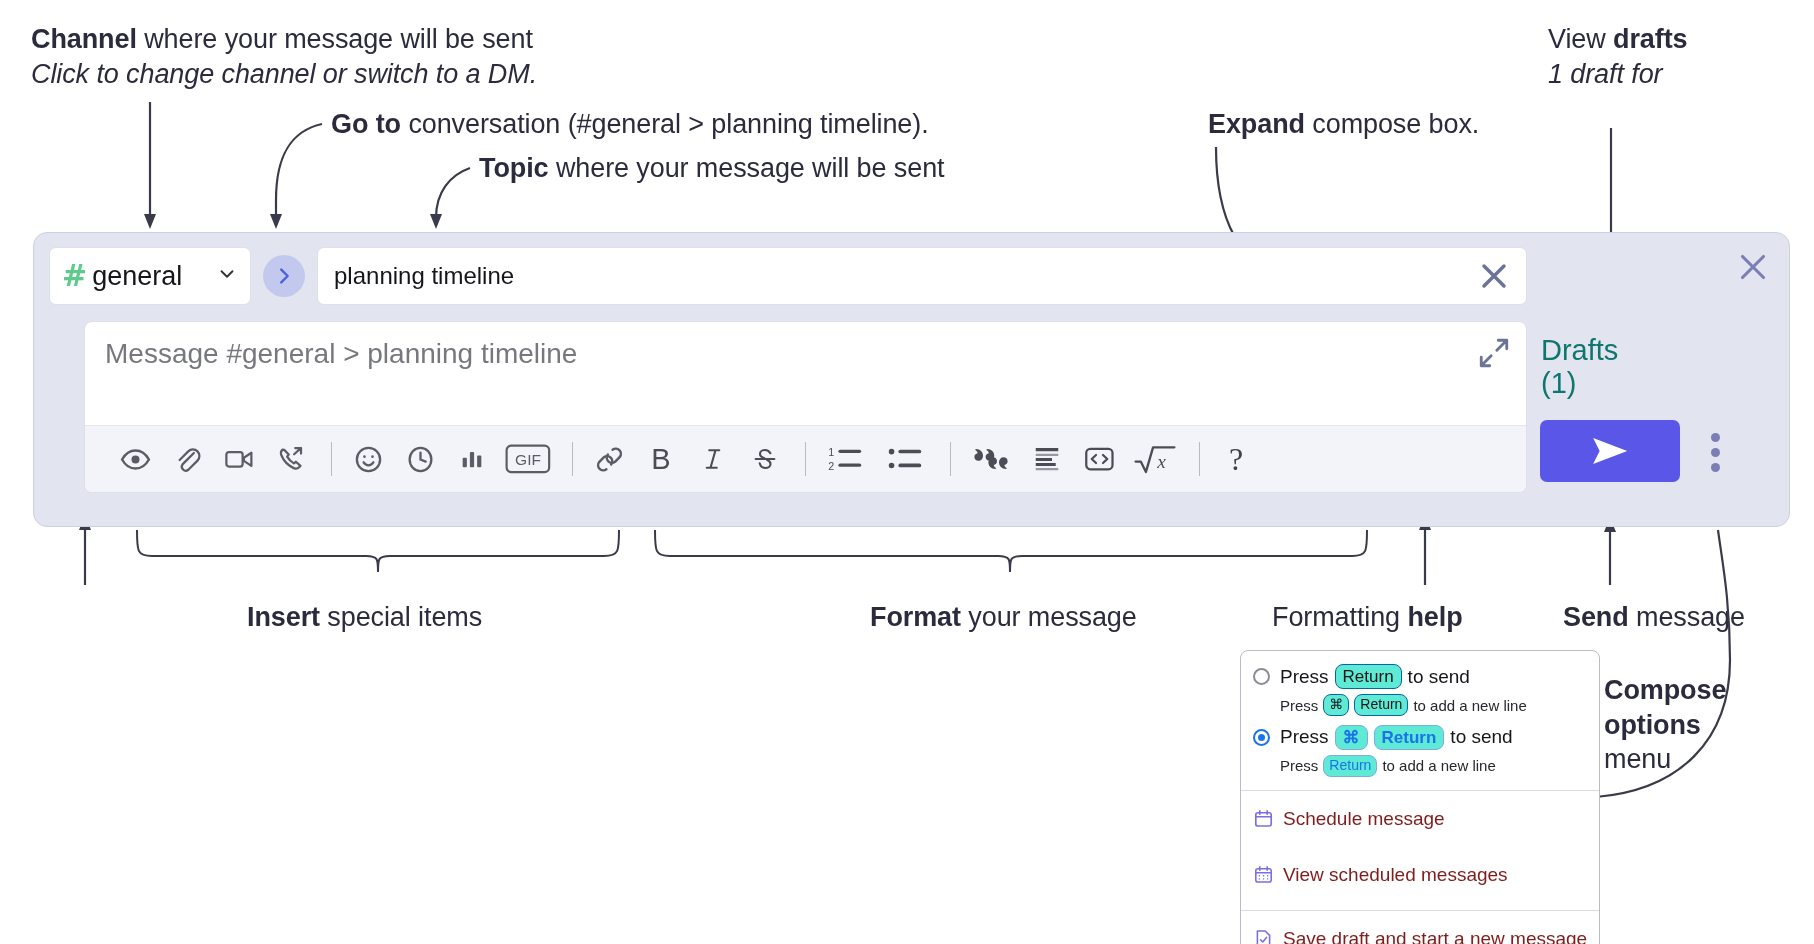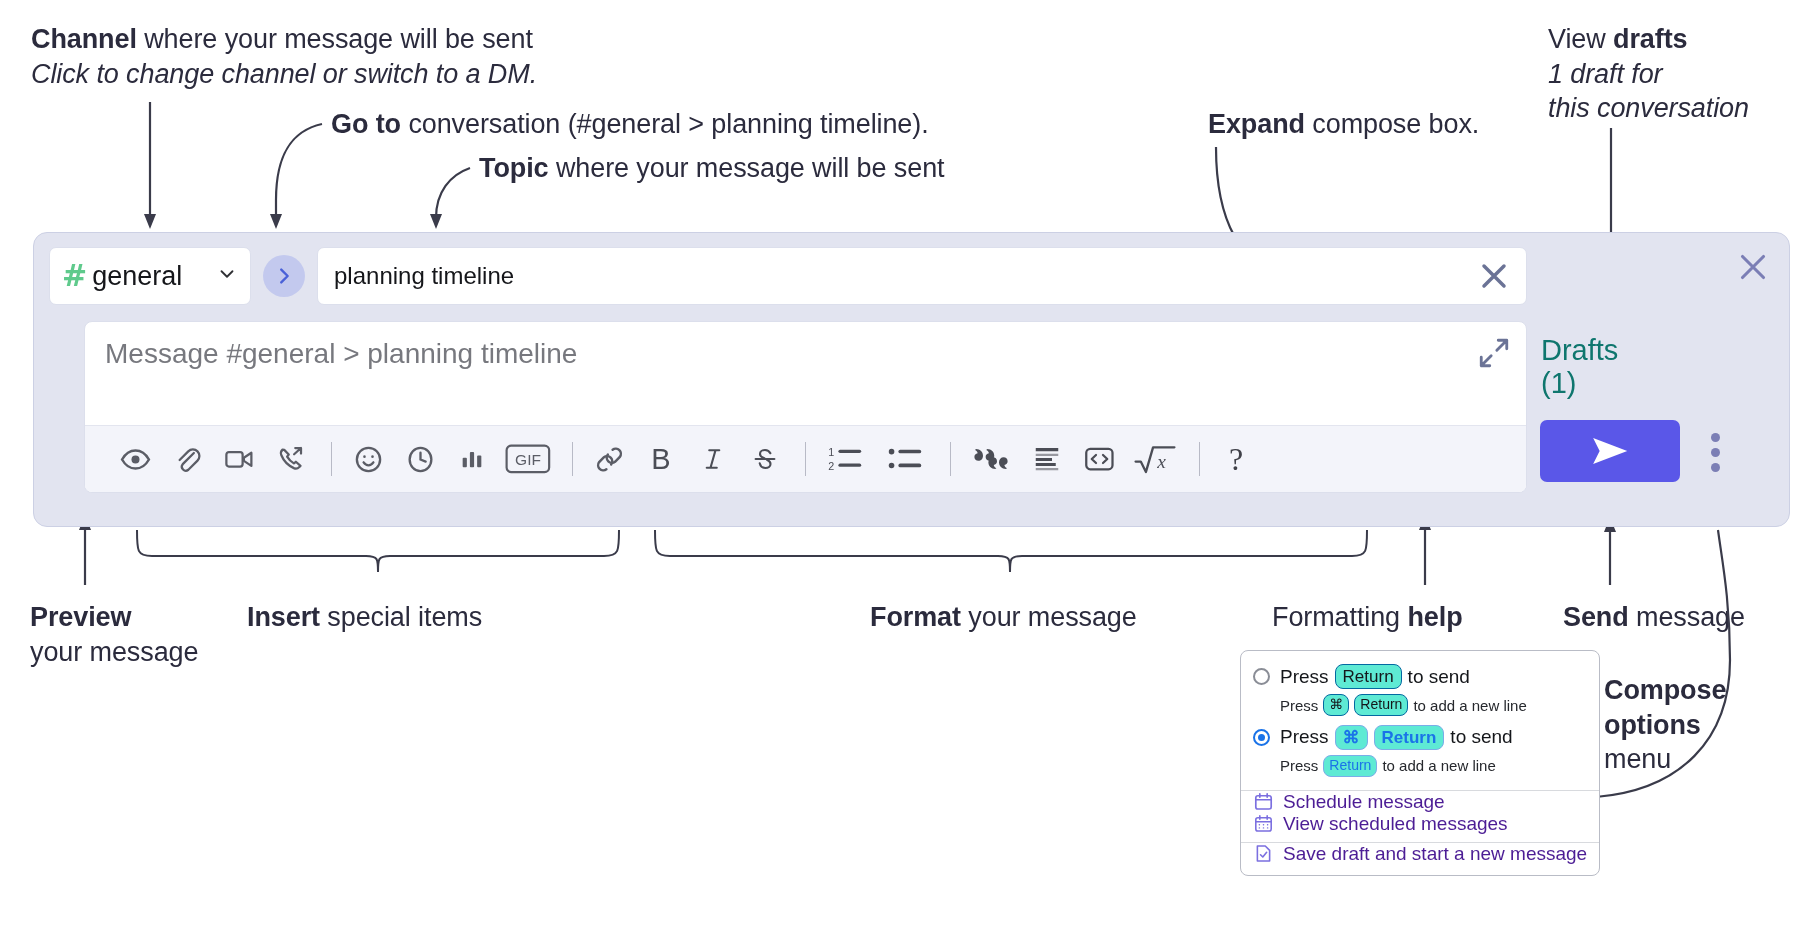--- a/index.html
+++ b/index.html
@@ -183,21 +183,21 @@
     line-height: 1.25;
     background: #5eead4;
     color: #14161a;
   }
   .opt-sub .key { font-size: 14px; padding: 1px 5px; }
   .key.blue { border-color: #7aade8; color: #1a73e8; }
   .opt-main .key.blue { font-weight: 700; }
   .menu-div { height: 1px; background: #d8dade; margin: 7px 0 0 0; }
   .menu-item {
     display: flex; align-items: center; gap: 9px;
-    padding: 0 12px; font-size: 19px; color: #4c1d95;
+    padding: 17px 12px; font-size: 19px; color: #7f1d1d;
     cursor: pointer; white-space: nowrap; text-align: center;
   }
   .menu-item .mi-icon { width: 21px; height: 21px; flex: 0 0 auto; color: #7b6fe0; }
 </style>
 </head>
 <body>
 
 <div id="root">
 
   <div class="anno" style="left:31px; top:22px;">
@@ -213,27 +213,22 @@
     <b>Topic</b><span> where your message will be sent</span>
   </div>
 
   <div class="anno" style="left:1208px; top:107px;">
     <b>Expand</b><span> compose box.</span>
   </div>
 
   <div class="anno" style="left:1548px; top:22px;">
     <span class="ln"><span>View </span><b>drafts</b></span>
     <span class="ln"><i>1 draft for</i></span>
-    <span class="ln"><i>this conversation</i></span>
-  </div>
-
-  <div class="anno" style="left:30px; top:600px;">
-    <span class="ln"><b>Preview</b></span>
-    <span class="ln">your message</span>
-  </div>
+  </div>
+
 
   <div class="anno" style="left:247px; top:600px;">
     <b>Insert</b><span> special items</span>
   </div>
 
   <div class="anno" style="left:870px; top:600px;">
     <b>Format</b><span> your message</span>
   </div>
 
   <div class="anno" style="left:1272px; top:600px;">

